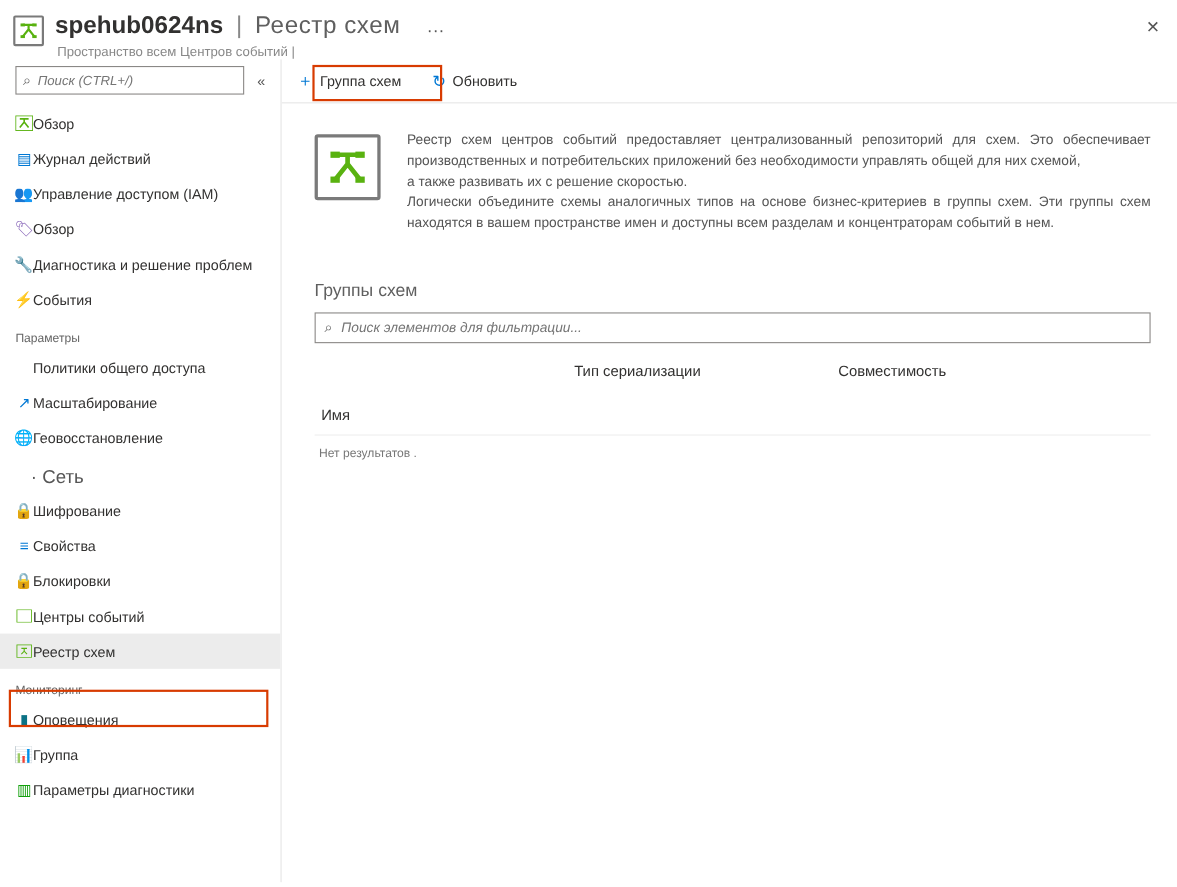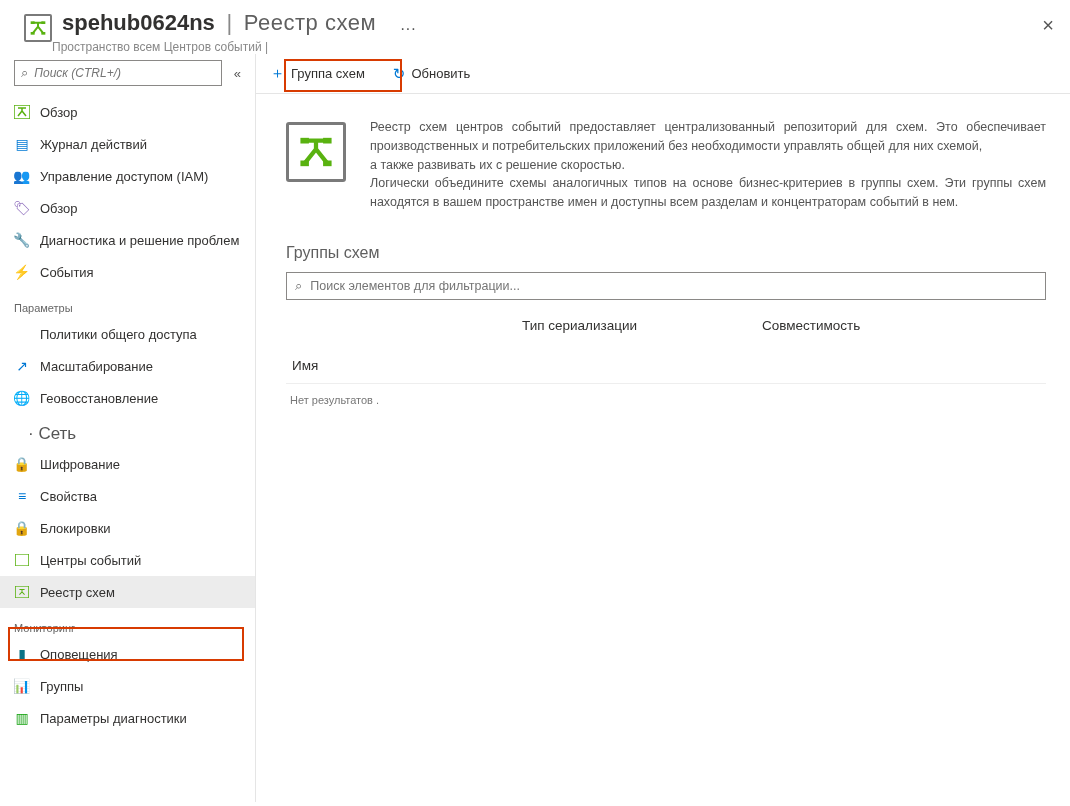--- a/index.html
+++ b/index.html
@@ -9,21 +9,21 @@
     color: #323130;
     background: #ffffff;
     width: 1070px;
     height: 806px;
     overflow: hidden;
     position: relative;
   }
   .header {
     display: flex;
     align-items: flex-start;
-    padding: 10px 14px 0 24px;
+    padding: 10px 14px 0 12px;
     position: relative;
   }
   .header-icon {
     width: 28px;
     height: 28px;
     border: 2px solid #7a7a7a;
     border-radius: 2px;
     display: flex;
     align-items: center;
     justify-content: center;
@@ -110,21 +110,20 @@
     padding: 4px;
   }
   .nav-item {
     display: flex;
     align-items: center;
     height: 32px;
     padding: 0 14px;
     cursor: pointer;
     color: #323130;
     font-size: 13px;
-    gap: 10px;
   }
   .nav-item.selected { background: #ececec; }
   .nav-item .icn {
     width: 16px;
     height: 16px;
     display: inline-flex;
     align-items: center;
     justify-content: center;
     font-size: 14px;
   }
@@ -162,21 +161,21 @@
     color: #323130;
   }
   .toolbar-btn .glyph { color: #0078d4; font-size: 15px; font-weight: 400; }
   .content {
     padding: 24px 24px 0 30px;
     overflow-y: auto;
   }
   .intro {
     display: flex;
     gap: 24px;
-    margin-bottom: 32px;
+    margin-bottom: 44px;
   }
   .intro-icon {
     width: 60px;
     height: 60px;
     border: 3px solid #7a7a7a;
     border-radius: 3px;
     display: flex;
     align-items: center;
     justify-content: center;
     flex-shrink: 0;
@@ -200,20 +199,21 @@
     border: 1px solid #8a8886;
     height: 28px;
     padding: 0 8px;
     margin-bottom: 18px;
   }
   .filter-box input {
     border: none;
     outline: none;
     width: 100%;
     font-size: 12.5px;
+    font-style: italic;
     color: #0c4a6e;
   }
   .filter-box .glyph { color: #666; margin-right: 8px; }
   .table-header {
     display: flex;
     padding: 0 6px 10px 6px;
     border-bottom: 1px solid #eee;
     font-size: 13.5px;
     color: #323130;
   }
@@ -351,21 +351,21 @@
       <span>Реестр схем</span>
     </div>
 
     <div class="section-label">Мониторинг</div>
     <div class="nav-item">
       <span class="icn c-teal">▮</span>
       <span>Оповещения</span>
     </div>
     <div class="nav-item">
       <span class="icn c-blue">📊</span>
-      <span>Группы</span>
+      <span>Группа</span>
     </div>
     <div class="nav-item">
       <span class="icn c-green">▥</span>
       <span>Параметры диагностики</span>
     </div>
   </div>
 
   <div class="main">
     <div class="toolbar">
       <div class="toolbar-btn">

